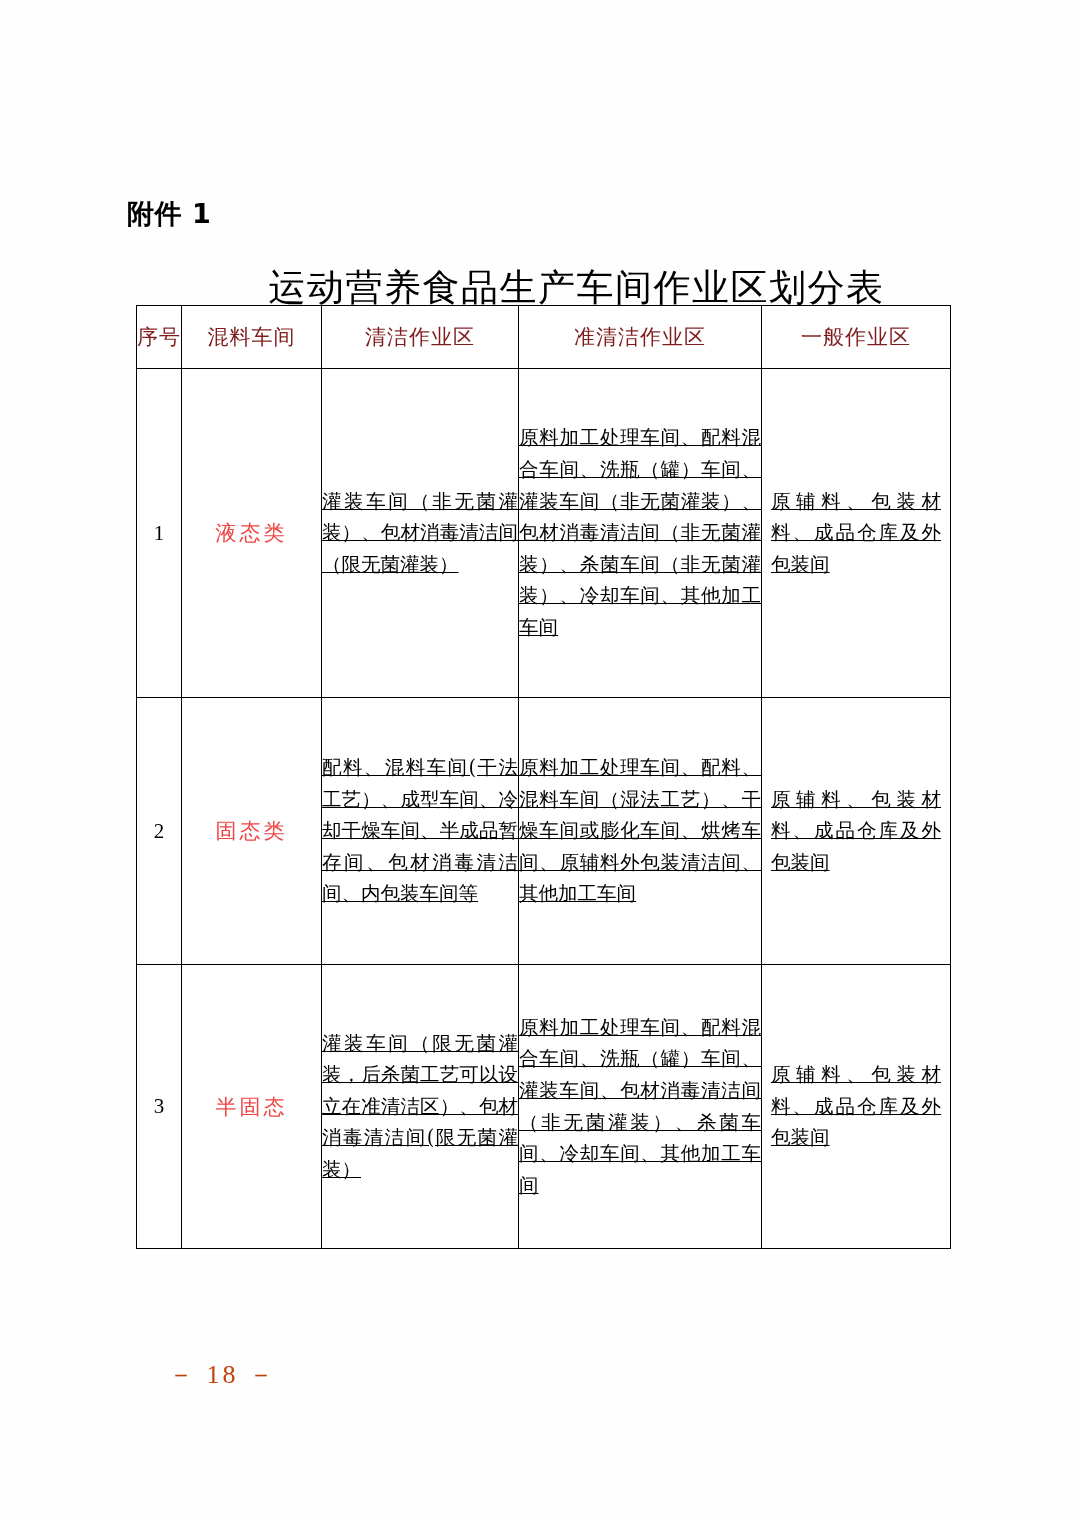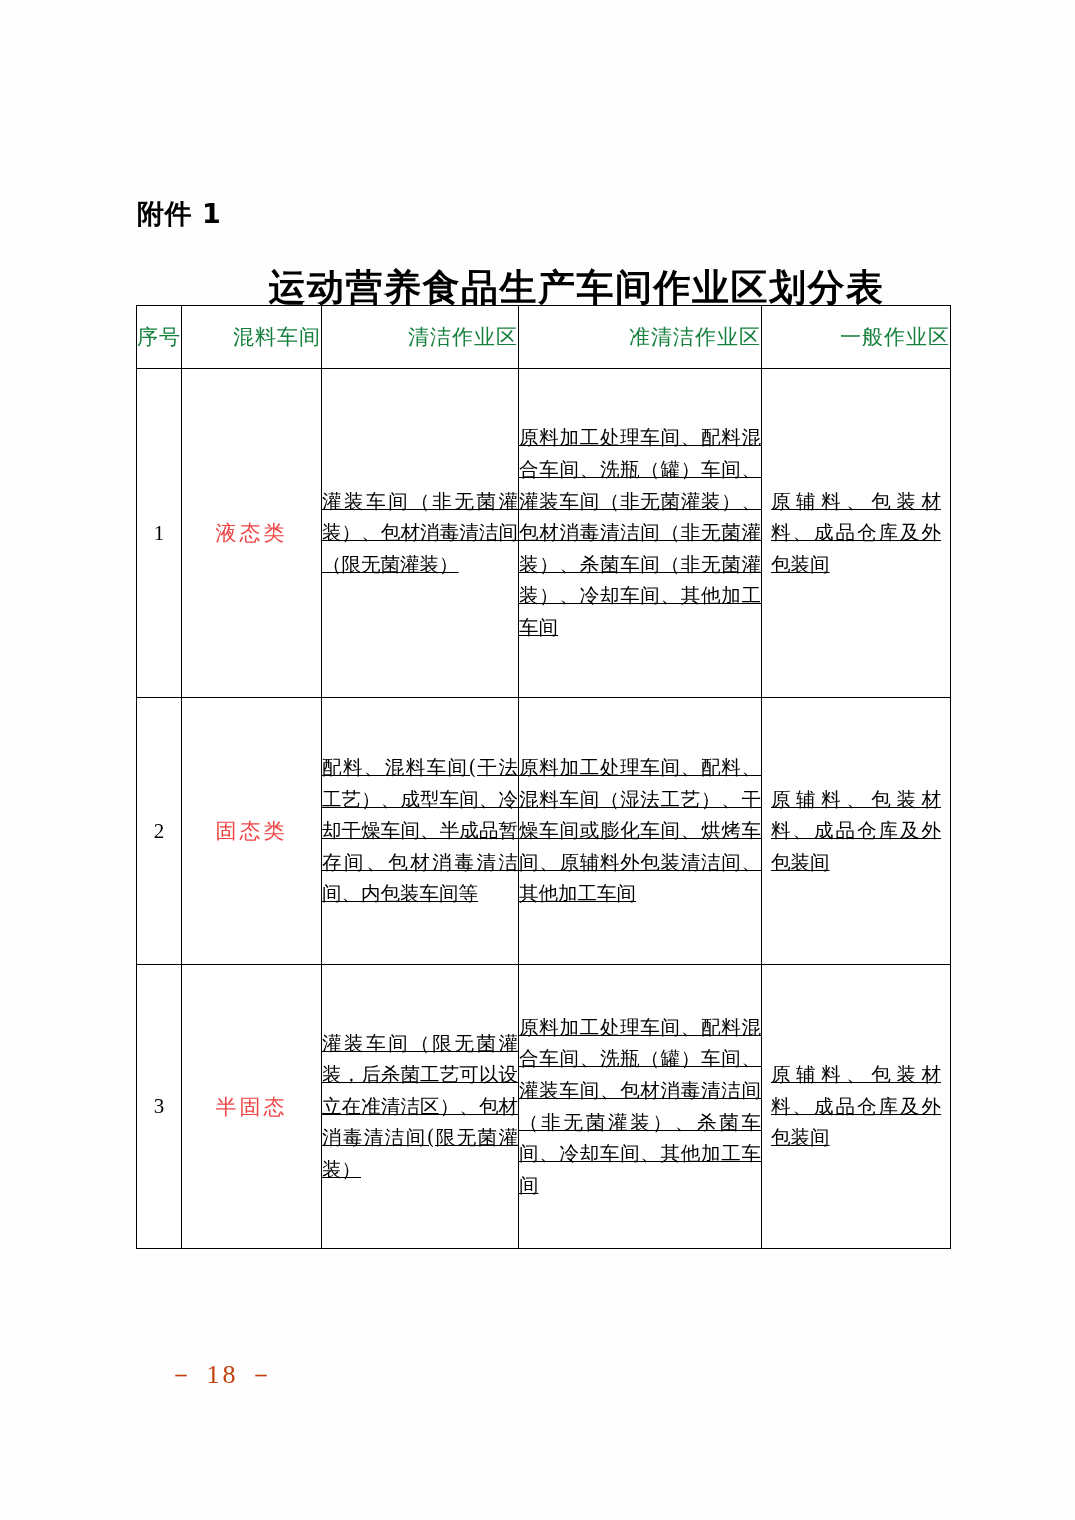--- a/index.html
+++ b/index.html
@@ -18,42 +18,42 @@
   }
   .page {
     position: absolute;
     inset: 0;
     background: #fefefe;
   }
 
   
   .attachment-label {
     position: absolute;
-    left: 137px;
+    left: 127px;
     top: 196px;
     font-family: "DejaVu Sans", "Liberation Sans", sans-serif;
     font-size: 27px;
     font-weight: 600;
     letter-spacing: 0.5px;
     color: #000000;
     white-space: nowrap;
     text-align: right;
   }
 
   
   .doc-title {
     position: absolute;
     left: 0;
     right: 0;
     top: 238px;
     text-align: center;
     padding-left: 78px;
     font-family: "DejaVu Serif", "Liberation Serif", serif;
     font-size: 37px;
-    font-weight: 700;
+    font-weight: 400;
     letter-spacing: 1.5px;
     color: #000000;
     white-space: nowrap;
   }
 
   
   .table-wrap {
     position: absolute;
     left: 136px;
     top: 305px;
@@ -75,25 +75,25 @@
 
   col.c-index     { width: 45px;  }
   col.c-form      { width: 140px; }
   col.c-clean     { width: 197px; }
   col.c-semi      { width: 243px; }
   col.c-general   { width: 189px; }
 
   
   .zone-table thead th {
     height: 62px;
-    text-align: right;
+    text-align: center;
     font-family: "DejaVu Sans", "Liberation Sans", sans-serif;
     font-size: 21px;
     letter-spacing: 1px;
-    color: #15803d;
+    color: #7f1d1d;
     white-space: nowrap;
   }
 
   
   .zone-table tbody tr.row-1 td { height: 320px; }
   .zone-table tbody tr.row-2 td { height: 258px; }
   .zone-table tbody tr.row-3 td { height: 275px; }
 
   .cell-index {
     text-align: center;

